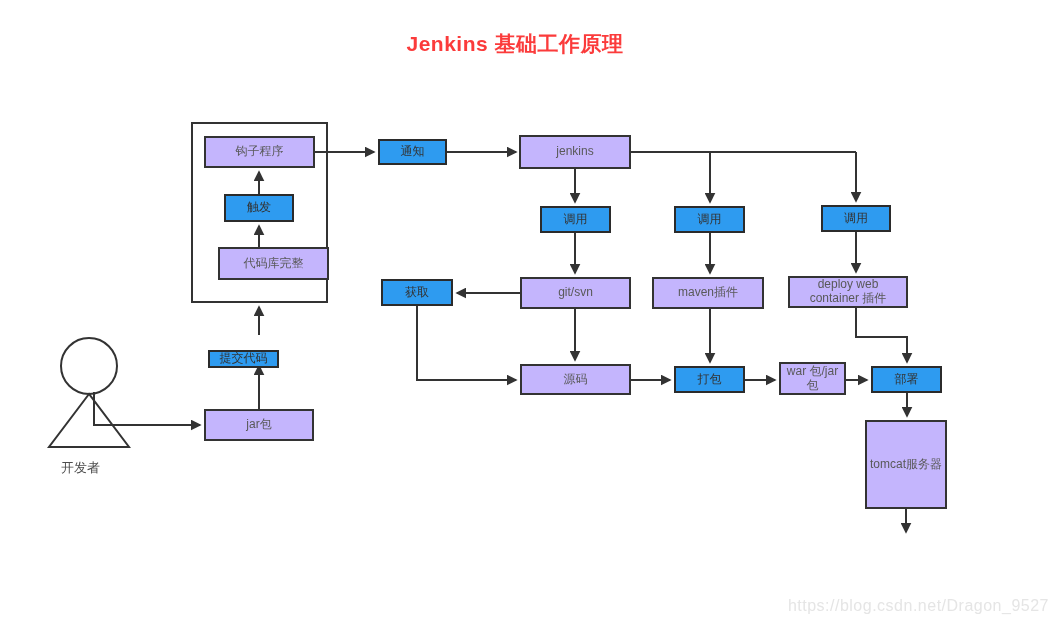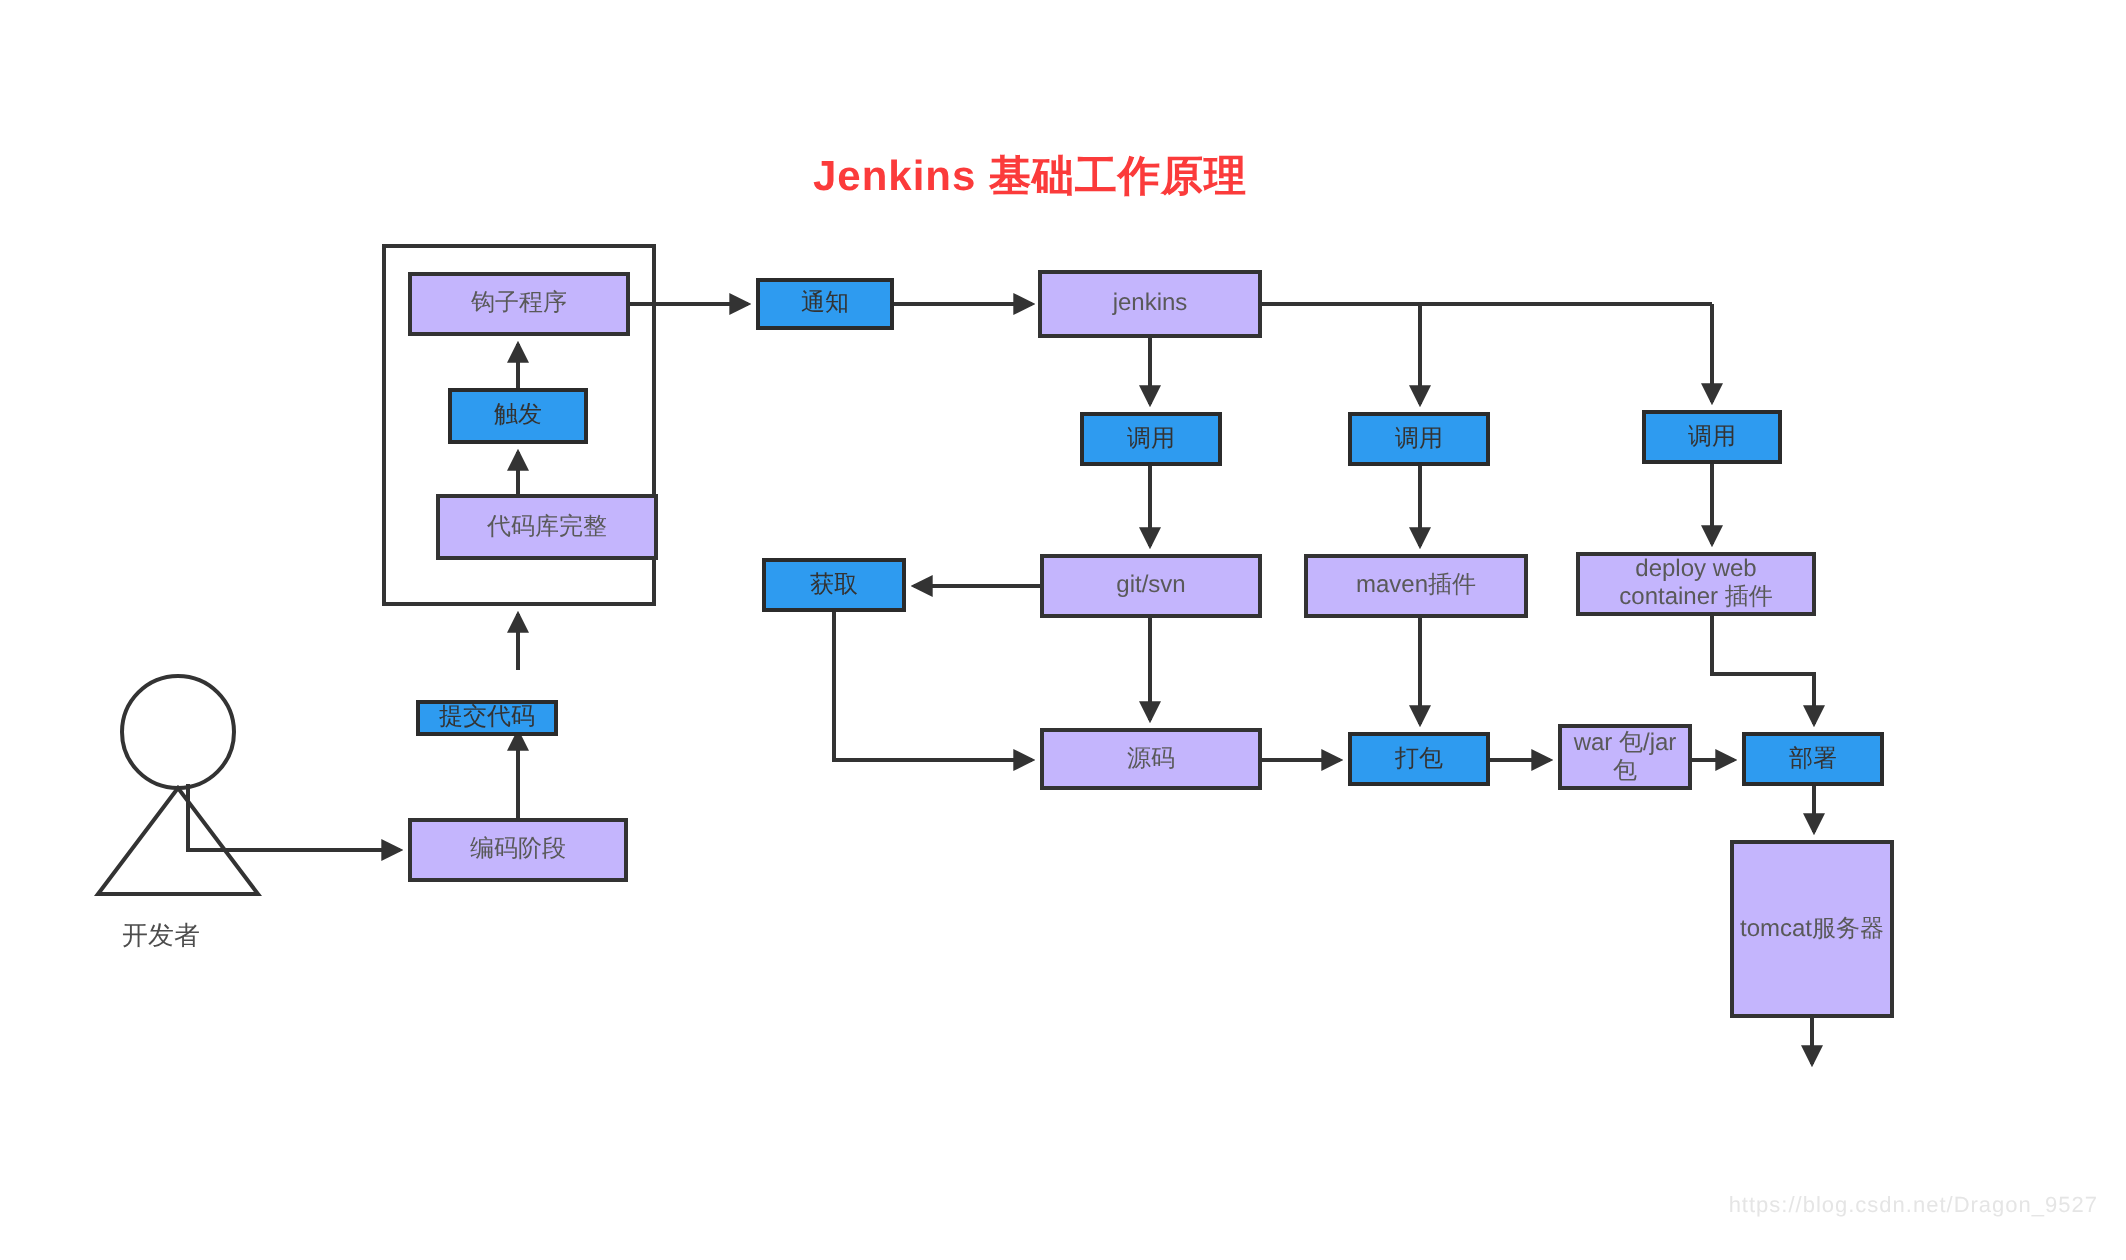--- a/index.html
+++ b/index.html
@@ -8,21 +8,20 @@
     width:1063px;height:630px;
     background:#ffffff;
     font-family:"Liberation Sans","DejaVu Sans",sans-serif;
     overflow:hidden;
   }
   #title{
     position:absolute;left:0;top:30px;width:1030px;
     text-align:center;
     font-size:21px;font-weight:600;letter-spacing:0.5px;
     color:#fb3b3b;
-    margin-top:44px;
   }
   svg.layer{position:absolute;left:0;top:0;z-index:1;}
   .node{
     position:absolute;z-index:2;box-sizing:border-box;
     display:flex;align-items:center;justify-content:center;
     text-align:center;
     background:#c4b5fd;border:2px solid #333333;
     color:#595959;font-size:12px;line-height:1.15;
     padding:1px 2px;
   }
@@ -30,21 +29,21 @@
     background:#2e9bf0;border-color:#2b2b2b;color:#333333;
   }
   .node.frame{
     background:transparent;border:2px solid #333333;z-index:1;
   }
   #person-label{
     position:absolute;z-index:2;color:#4d4d4d;font-size:13px;
   }
   #watermark{
     position:absolute;z-index:3;right:14px;top:597px;
-    font-size:11px;color:#e5e5e5;letter-spacing:0.5px;
+    font-size:16px;color:#e5e5e5;letter-spacing:0.5px;
   }
 </style>
 </head>
 <body>
 
 <div id="stage">
 
   <div id="title">Jenkins 基础工作原理</div>
 
   <svg class="layer" width="1063" height="630" viewBox="0 0 1063 630">
@@ -112,18 +111,18 @@
   <div class="node" style="left:788px;top:276px;width:120px;height:32px;">deploy web container 插件</div>
 
   <div class="node" style="left:520px;top:364px;width:111px;height:31px;">源码</div>
   <div class="node blue" style="left:674px;top:366px;width:71px;height:27px;">打包</div>
   <div class="node" style="left:779px;top:362px;width:67px;height:33px;">war 包/jar包</div>
   <div class="node blue" style="left:871px;top:366px;width:71px;height:27px;">部署</div>
 
   <div class="node" style="left:865px;top:420px;width:82px;height:89px;">tomcat服务器</div>
 
   <div class="node blue" style="left:208px;top:336px;width:71px;height:18px;margin-top:14px;">提交代码</div>
-  <div class="node" style="left:204px;top:409px;width:110px;height:32px;">编码阶段</div>
+  <div class="node" style="left:204px;top:409px;width:110px;height:32px;">jar包</div>
 
   <div id="person-label" style="left:61px;top:459px;">开发者</div>
 
   <div id="watermark">https://blog.csdn.net/Dragon_9527</div>
 </div>
 
 </body></html>

